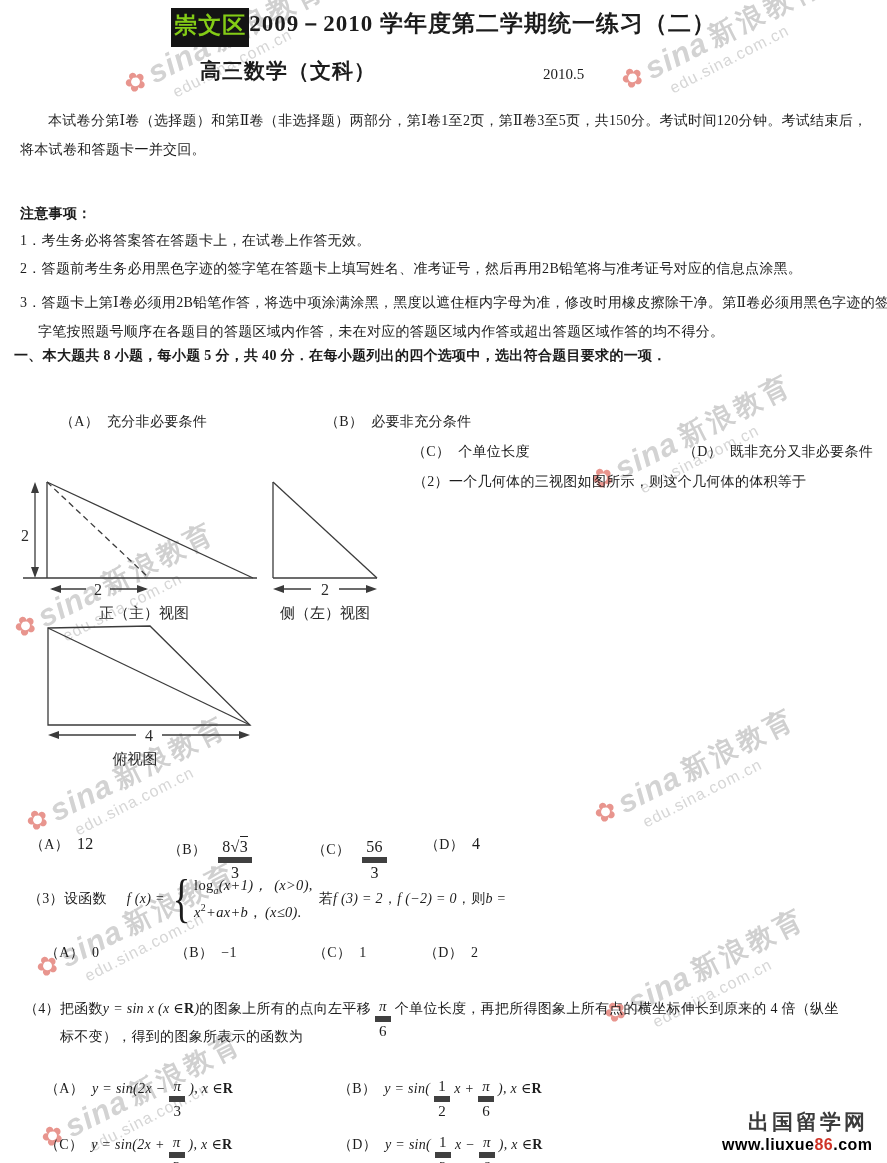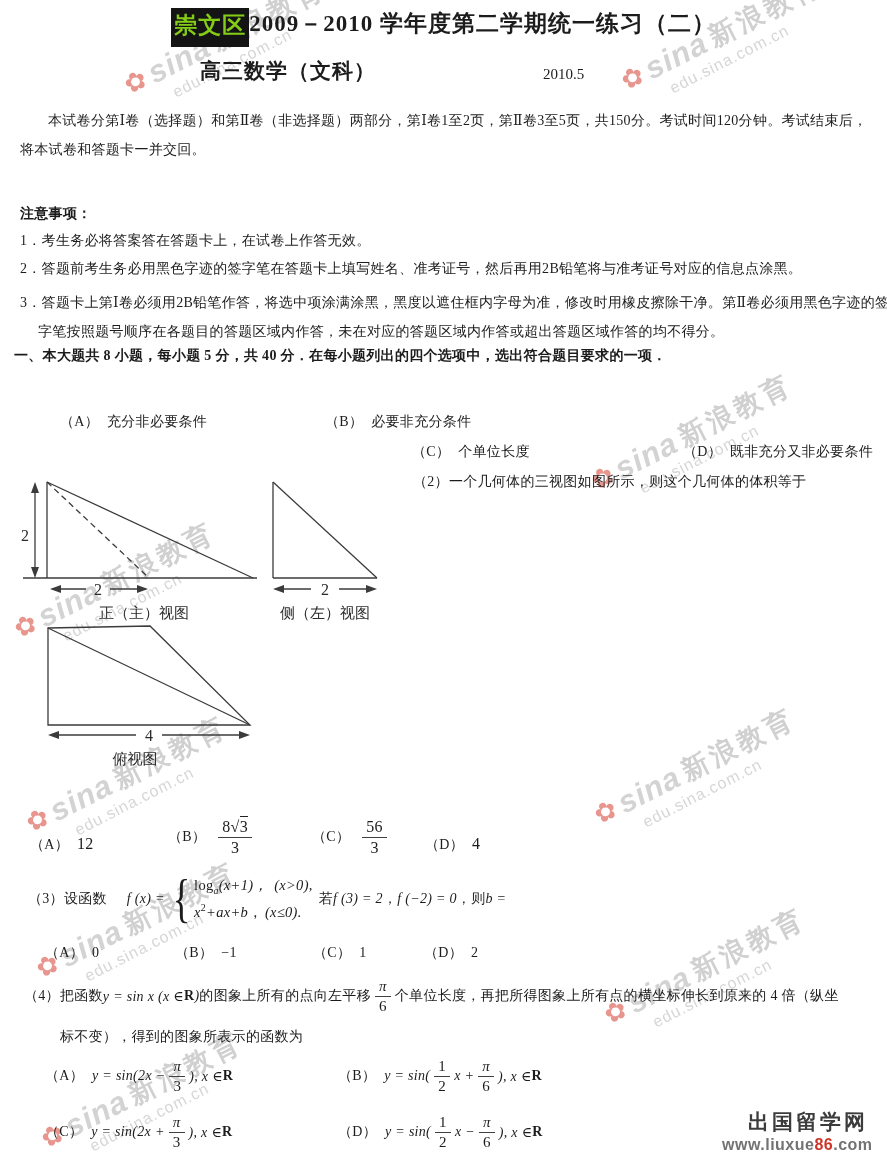--- a/index.html
+++ b/index.html
@@ -12,21 +12,21 @@
   .body-text{font-size:14px;letter-spacing:.3px;}
   .bold{font-weight:700;}
   
   .mi{font-style:italic;}
   .mr{font-style:normal;}
   .mbf{font-weight:700;font-style:normal;}
   sup{font-size:.68em;}
   sub{font-size:.68em;}
   .frac{display:inline-flex;flex-direction:column;align-items:center;
         vertical-align:middle;line-height:1.1;margin:0 4px;font-size:15px;}
-  .frac .fnum{padding:0 4px 1px;border-bottom:1px solid #404040;}
+  .frac .fnum{padding:0 4px 1px;border-bottom:6px solid #404040;margin-top:20px;}
   .frac .fden{padding-top:1px;}
   .radover{border-top:1px solid #222;padding-top:1px;}
   .cases{display:inline-flex;flex-direction:column;row-gap:4px;text-align:left;font-size:14.5px;line-height:1.3;}
   .brace{font-size:52px;font-weight:400;line-height:.85;margin:0 0 0 4px;transform:scaleX(.7);}
   .q3line,.q4opt,.q4line1{display:flex;align-items:center;}
   
   .title-row{font-size:23px;font-weight:700;letter-spacing:1px;}
   .district{display:inline-block;background:#141414;color:#84cc16;
             padding:2px 3px 0 3px;height:39px;vertical-align:top;box-sizing:border-box;}
   .hang{padding-left:18px;text-indent:-18px;}
@@ -37,21 +37,21 @@
   .wm-line1{display:flex;align-items:center;gap:5px;}
   .wm-flower{color:#e4837b;font-size:26px;line-height:1;opacity:.85;}
   .wm-sina{font-size:31px;font-weight:700;color:#d3d3d3;letter-spacing:1px;
            font-family:"Liberation Sans","DejaVu Sans",sans-serif;font-style:italic;}
   .wm-brand{font-size:27px;font-weight:700;color:#d0d0d0;letter-spacing:4px;}
   .wm-url{font-size:16px;color:#d6d6d6;margin-left:40px;letter-spacing:1px;
           font-family:"Liberation Sans","DejaVu Sans",sans-serif;}
   
   .site-name{font-size:21px;font-weight:700;color:#3c3c3c;letter-spacing:3px;}
   .site-url{font-size:16px;font-weight:700;font-family:"Liberation Sans","DejaVu Sans",sans-serif;letter-spacing:.5px;}
-  .url-blue{color:#737373;}
+  .url-blue{color:#000000;}
   .url-red{color:#cf3428;}
   svg text{font-family:"Liberation Serif","DejaVu Serif",serif;fill:#2b2b2b;}
 </style>
 </head>
 <body>
 
 <div class="page">
 
   <div class="wm" style="left:118px;top:18px;">
     <div class="wm-line1">

